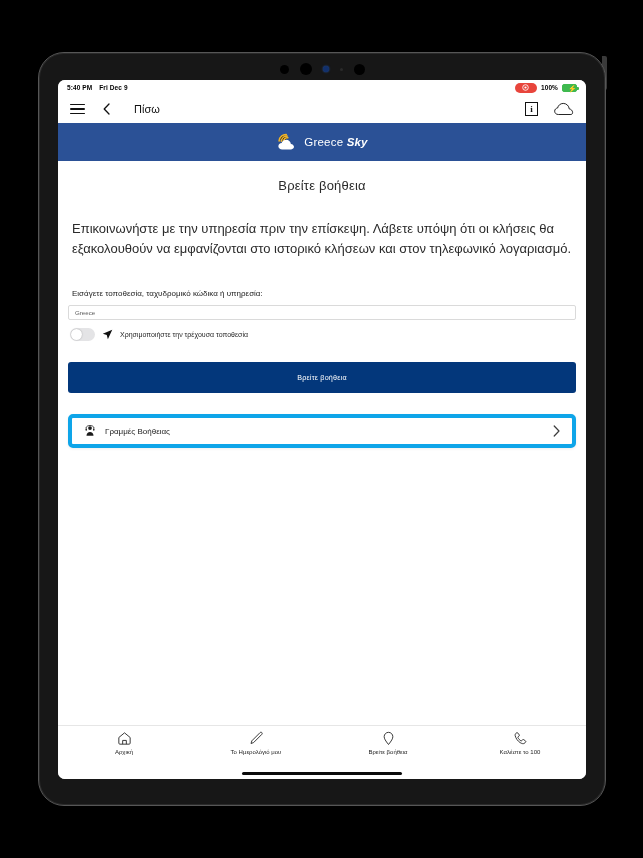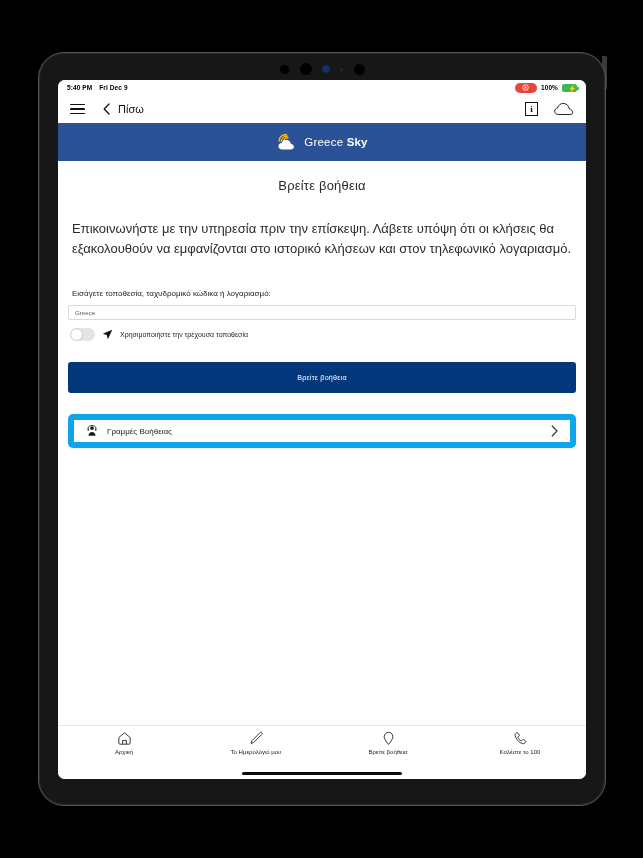--- a/index.html
+++ b/index.html
@@ -93,42 +93,42 @@
 
   
   #nav-bar {
     height: 28px; flex: none;
     display: flex; align-items: center;
     padding: 0 12px;
     background: #fff;
   }
   #hamburger { width: 15px; display: flex; flex-direction: column; gap: 3px; cursor: pointer; }
   #hamburger span { display: block; height: 1.6px; background: #111; border-radius: 1px; }
-  #back-group { display: flex; align-items: center; gap: 8px; margin-left: 18px; cursor: pointer; }
+  #back-group { display: flex; align-items: center; gap: 24px; margin-left: 18px; cursor: pointer; }
   #back-chevron { display: block; }
   #back-label { font-size: 11px; color: #111; }
   #nav-right { margin-left: auto; display: flex; align-items: center; gap: 16px; }
   #info-icon {
     width: 13px; height: 14px;
     border: 1.3px solid #111;
     display: flex; align-items: center; justify-content: center;
     font-size: 9px; font-weight: bold; color: #111;
     font-family: "Liberation Serif", serif;
   }
 
   
   #brand-header {
     flex: none;
     background: #2b5196;
     height: 38px;
     display: flex; align-items: center; justify-content: center;
     gap: 6px;
   }
   #brand-text { font-size: 11.5px; color: #ffffff; letter-spacing: .2px; }
-  #brand-text b { font-weight: bold; }
+  #brand-text b { font-weight: bold; font-style: italic; }
 
   
   #content {
     flex: 1 1 auto;
     background: #ffffff;
     overflow: hidden;
     position: relative;
   }
 
   #page-title {
@@ -200,21 +200,21 @@
     letter-spacing: .2px;
     cursor: pointer;
     font-family: "Liberation Sans", sans-serif;
   }
 
   #helplines-card {
     margin: 21px 10px 0 10px;
     width: calc(100% - 20px);
     height: 34px;
     background: #fff;
-    border: 6px solid #0ea5e9;
+    border: 4px solid #0ea5e9;
     border-radius: 5px;
     box-shadow: 0 1px 3px rgba(0,0,0,.07);
     display: flex; align-items: center;
     padding: 0 12px;
     cursor: pointer;
   }
   #helplines-label { font-size: 8px; color: #1b1b1b; margin-left: 9px; }
   #helplines-chevron { margin-left: auto; }
 
   
@@ -310,21 +310,21 @@
       </svg>
       <span id="brand-text"><span>Greece </span><b>Sky</b></span>
     </div>
 
     <div id="content">
 
       <div id="page-title">Βρείτε βοήθεια</div>
 
       <p id="intro-text">Επικοινωνήστε με την υπηρεσία πριν την επίσκεψη. Λάβετε υπόψη ότι οι κλήσεις θα εξακολουθούν να εμφανίζονται στο ιστορικό κλήσεων και στον τηλεφωνικό λογαριασμό.</p>
 
-      <div id="field-label">Εισάγετε τοποθεσία, ταχυδρομικό κώδικα ή λογαριασμό:</div>
+      <div id="field-label">Εισάγετε τοποθεσία, ταχυδρομικό κώδικα ή υπηρεσία:</div>
 
       <input id="location-input" type="text" value="Greece" style="">
 
       <div id="toggle-row">
         <div id="loc-toggle">
           <span class="knob"></span>
         </div>
         <svg width="11" height="11" viewBox="0 0 12 12">
           <path d="M11.2 0.8 L0.9 5.2 L5.2 6.6 L6.4 11.2 Z" fill="#111"></path>
         </svg>

